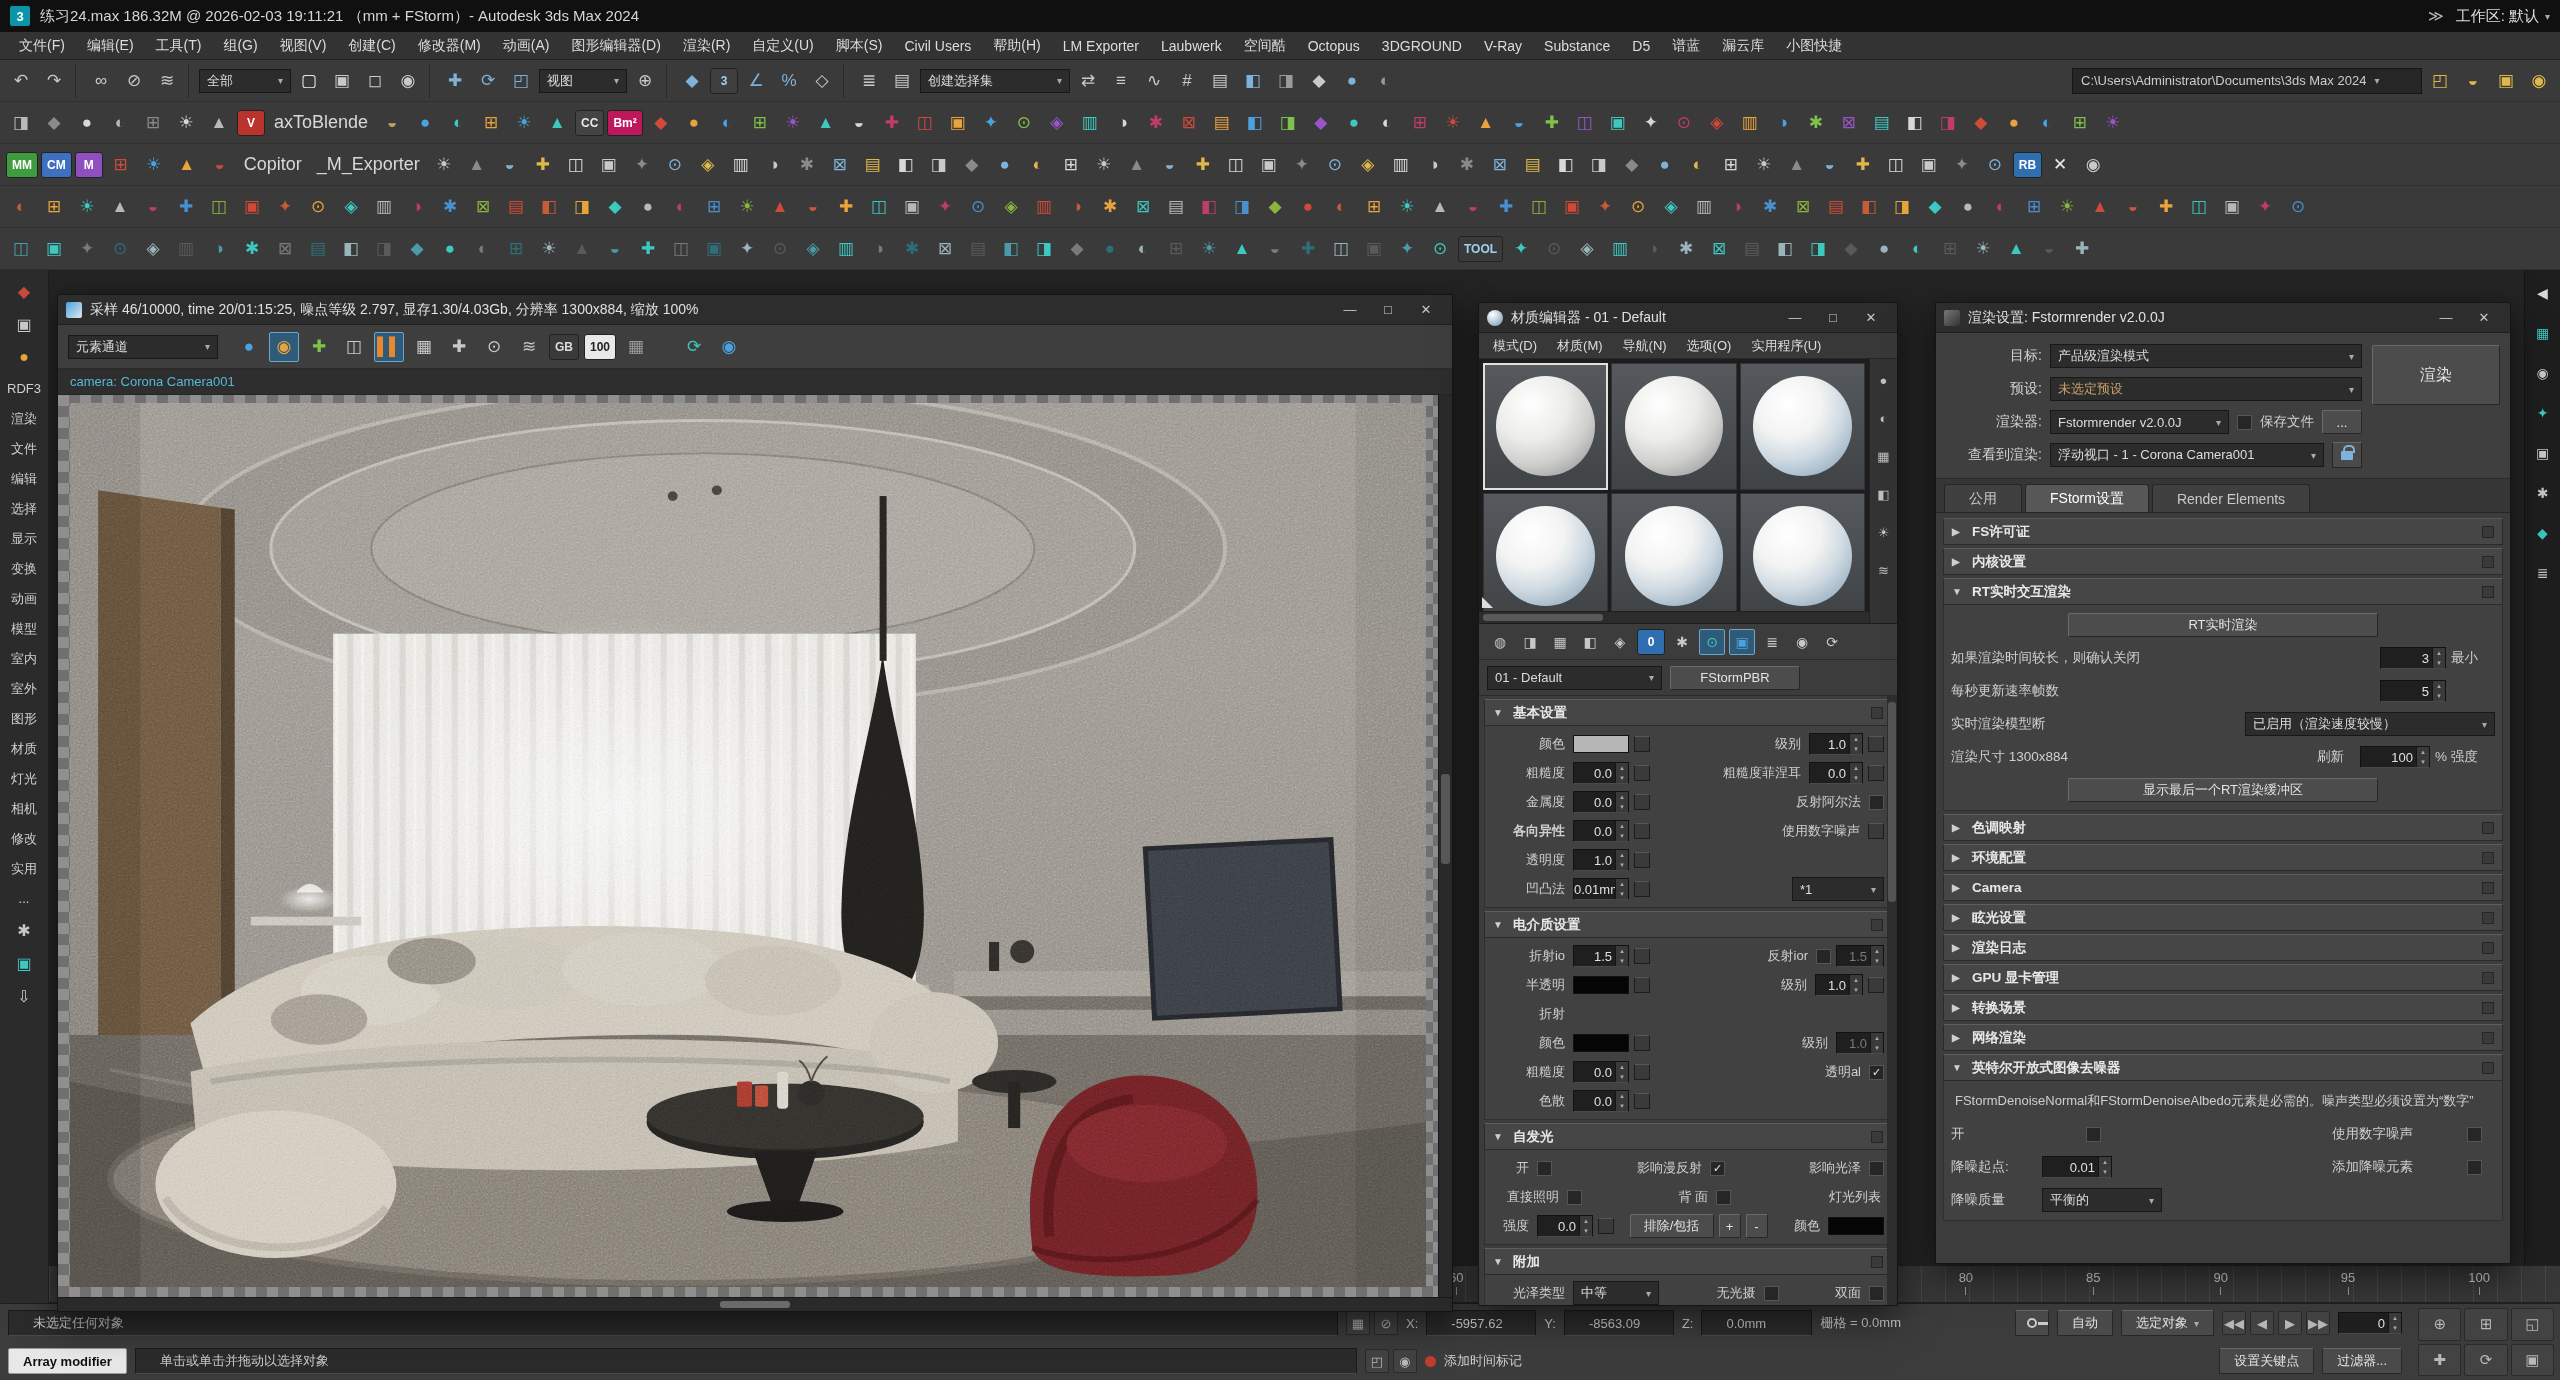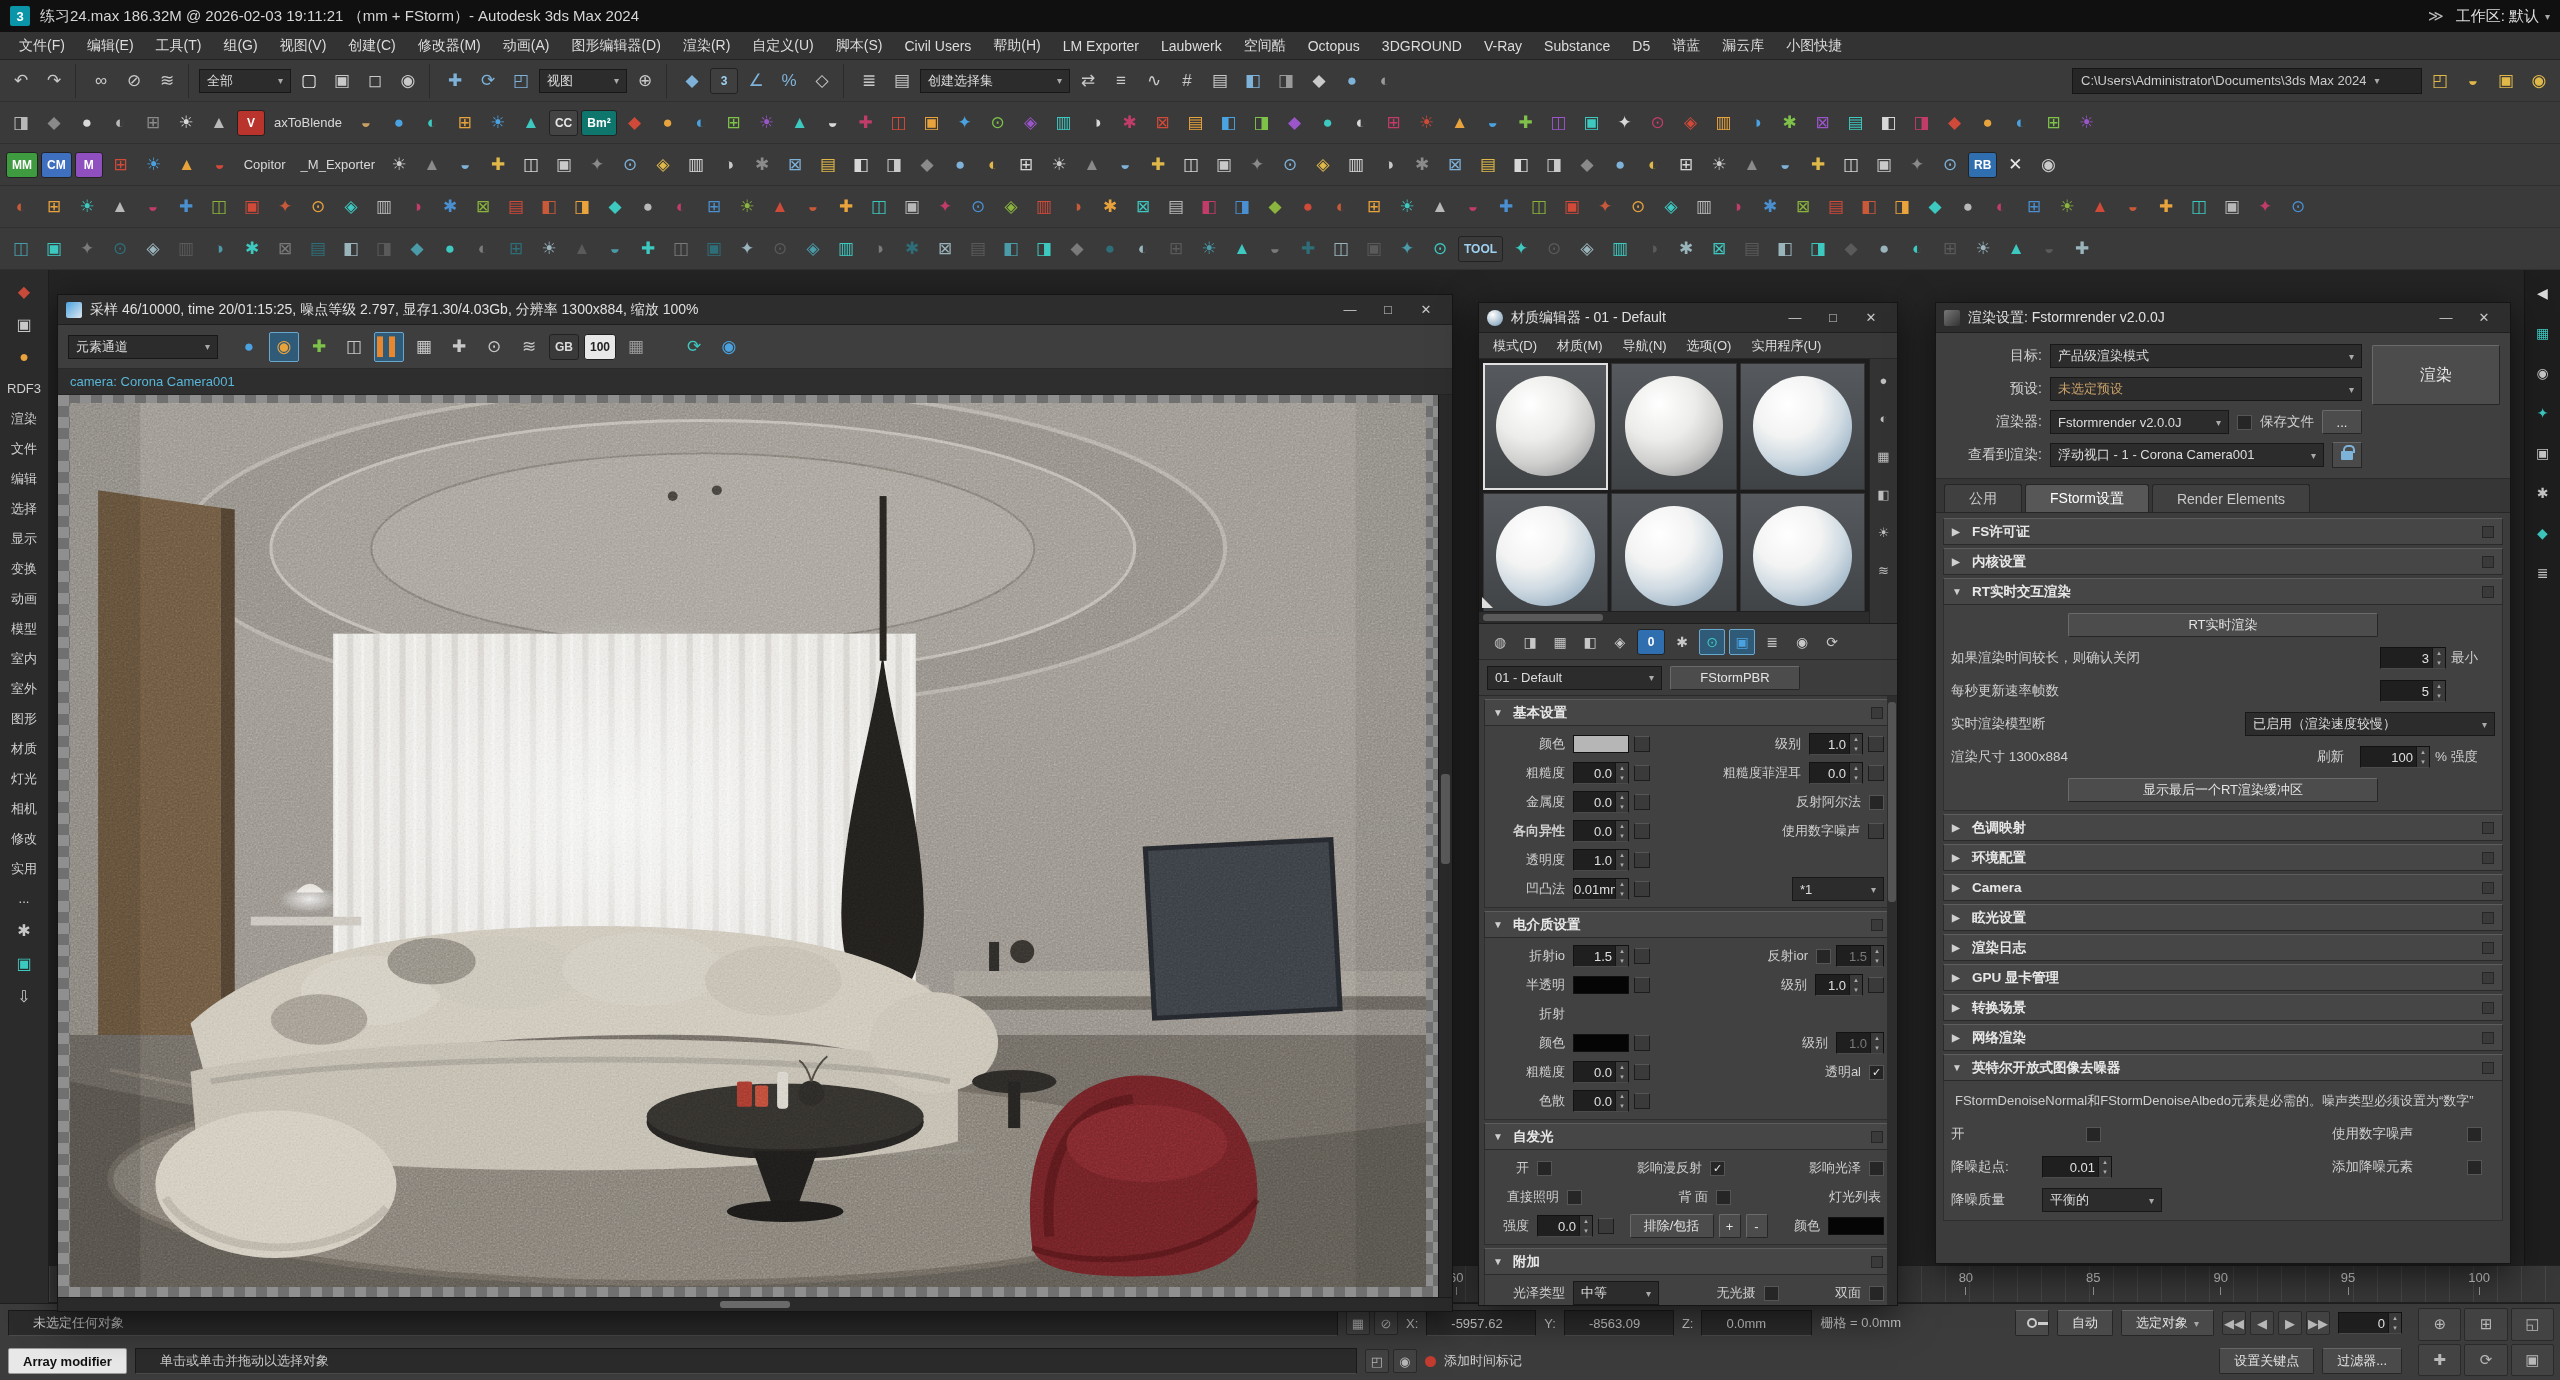--- a/index.html
+++ b/index.html
@@ -16,21 +16,21 @@
   #menubar{position:absolute;left:0;top:32px;width:2560px;height:28px;background:#333;border-bottom:1px solid #222;display:flex;align-items:center;padding:0 8px;z-index:10;}
   .menu-item{padding:0 11px;height:100%;display:flex;align-items:center;color:#dcdcdc;font-size:14px;white-space:nowrap;}
 
   
   #toolbars{position:absolute;left:0;top:60px;width:2560px;height:210px;background:#3a3a3a;z-index:9;}
   .trow{height:42px;display:flex;align-items:center;padding:0 6px;gap:3px;border-bottom:1px solid #303030;overflow:hidden;}
   .ti{width:30px;height:30px;flex:0 0 auto;display:flex;align-items:center;justify-content:center;font-size:17px;color:#c8c8c8;border-radius:2px;}
   .ti.active{background:#2f5a78;border:1px solid #6aa7cc;}
   .tbadge{flex:0 0 auto;min-width:28px;height:26px;padding:0 5px;display:flex;align-items:center;justify-content:center;font-size:12px;font-weight:bold;border-radius:3px;border:1px solid #222;}
   .tsep{width:5px;height:34px;border-left:1px solid #2a2a2a;margin:0 3px;flex:0 0 auto;}
-  .ttext{flex:0 0 auto;color:#d8d8d8;font-size:13px;padding:0 6px;}
+  .ttext{flex:0 0 auto;color:#d8d8d8;font-size:18px;padding:0 6px;}
   .tinput{flex:0 0 auto;height:26px;background:#262626;border:1px solid #161616;display:flex;align-items:center;padding:0 8px;gap:8px;color:#ccc;font-size:13px;}
   .tinput .tival{white-space:nowrap;overflow:hidden;}
   .dd{height:24px;background:#2c2c2c;border:1px solid #181818;display:flex;align-items:center;padding:0 7px;gap:6px;color:#ddd;font-size:13px;flex:0 0 auto;}
   .dd .ddt{flex:1;white-space:nowrap;overflow:hidden;}
 
   
   #sidebar{position:absolute;left:0;top:270px;width:49px;height:1033px;background:#2b2b2b;border-right:1px solid #1d1d1d;display:flex;flex-direction:column;align-items:center;padding-top:8px;gap:7px;z-index:8;}
   .sb-ico{width:26px;height:26px;display:flex;align-items:center;justify-content:center;font-size:16px;}
   .sb-label{color:#cfcfcf;font-size:13px;line-height:1;padding:5px 0;white-space:nowrap;}
   #right-dock{position:absolute;right:0;top:270px;width:36px;height:995px;background:#1e1e1e;border-left:1px solid #151515;display:flex;flex-direction:column;align-items:center;padding-top:10px;gap:14px;z-index:3;}
@@ -264,21 +264,21 @@
         <div class="ti" style="color: rgb(185, 185, 185);">▲</div>
         <div class="tbadge" style="background: rgb(184, 52, 44); color: rgb(255, 255, 255);">V</div>
         <div class="ttext">axToBlende</div>
         <div class="ti" style="color: rgb(201, 160, 99);">◒</div>
         <div class="ti" style="color: rgb(74, 163, 224);">●</div>
         <div class="ti" style="color: rgb(61, 200, 192);">◐</div>
         <div class="ti" style="color: rgb(232, 163, 61);">⊞</div>
         <div class="ti" style="color: rgb(74, 163, 224);">☀</div>
         <div class="ti" style="color: rgb(61, 200, 192);">▲</div>
         <div class="tbadge" style="background: rgb(68, 68, 68); color: rgb(232, 232, 232);">CC</div>
-        <div class="tbadge" style="background: #0f766e; color: rgb(255, 255, 255);">Bm²</div>
+        <div class="tbadge" style="background: #be185d; color: rgb(255, 255, 255);">Bm²</div>
         <div class="ti" style="color: rgb(208, 74, 58);">◆</div>
         <div class="ti" style="color: rgb(232, 163, 61);">●</div>
         <div class="ti" style="color: rgb(74, 163, 224);">◐</div>
         <div class="ti" style="color: rgb(126, 194, 74);">⊞</div>
         <div class="ti" style="color: rgb(154, 85, 201);">☀</div>
         <div class="ti" style="color: rgb(61, 200, 192);">▲</div>
         <div class="ti" style="color: rgb(216, 216, 216);">◒</div>
         <div class="ti" style="color: rgb(194, 60, 105);">✚</div>
         <div class="ti" style="color: rgb(208, 74, 58);">◫</div>
         <div class="ti" style="color: rgb(232, 163, 61);">▣</div>

